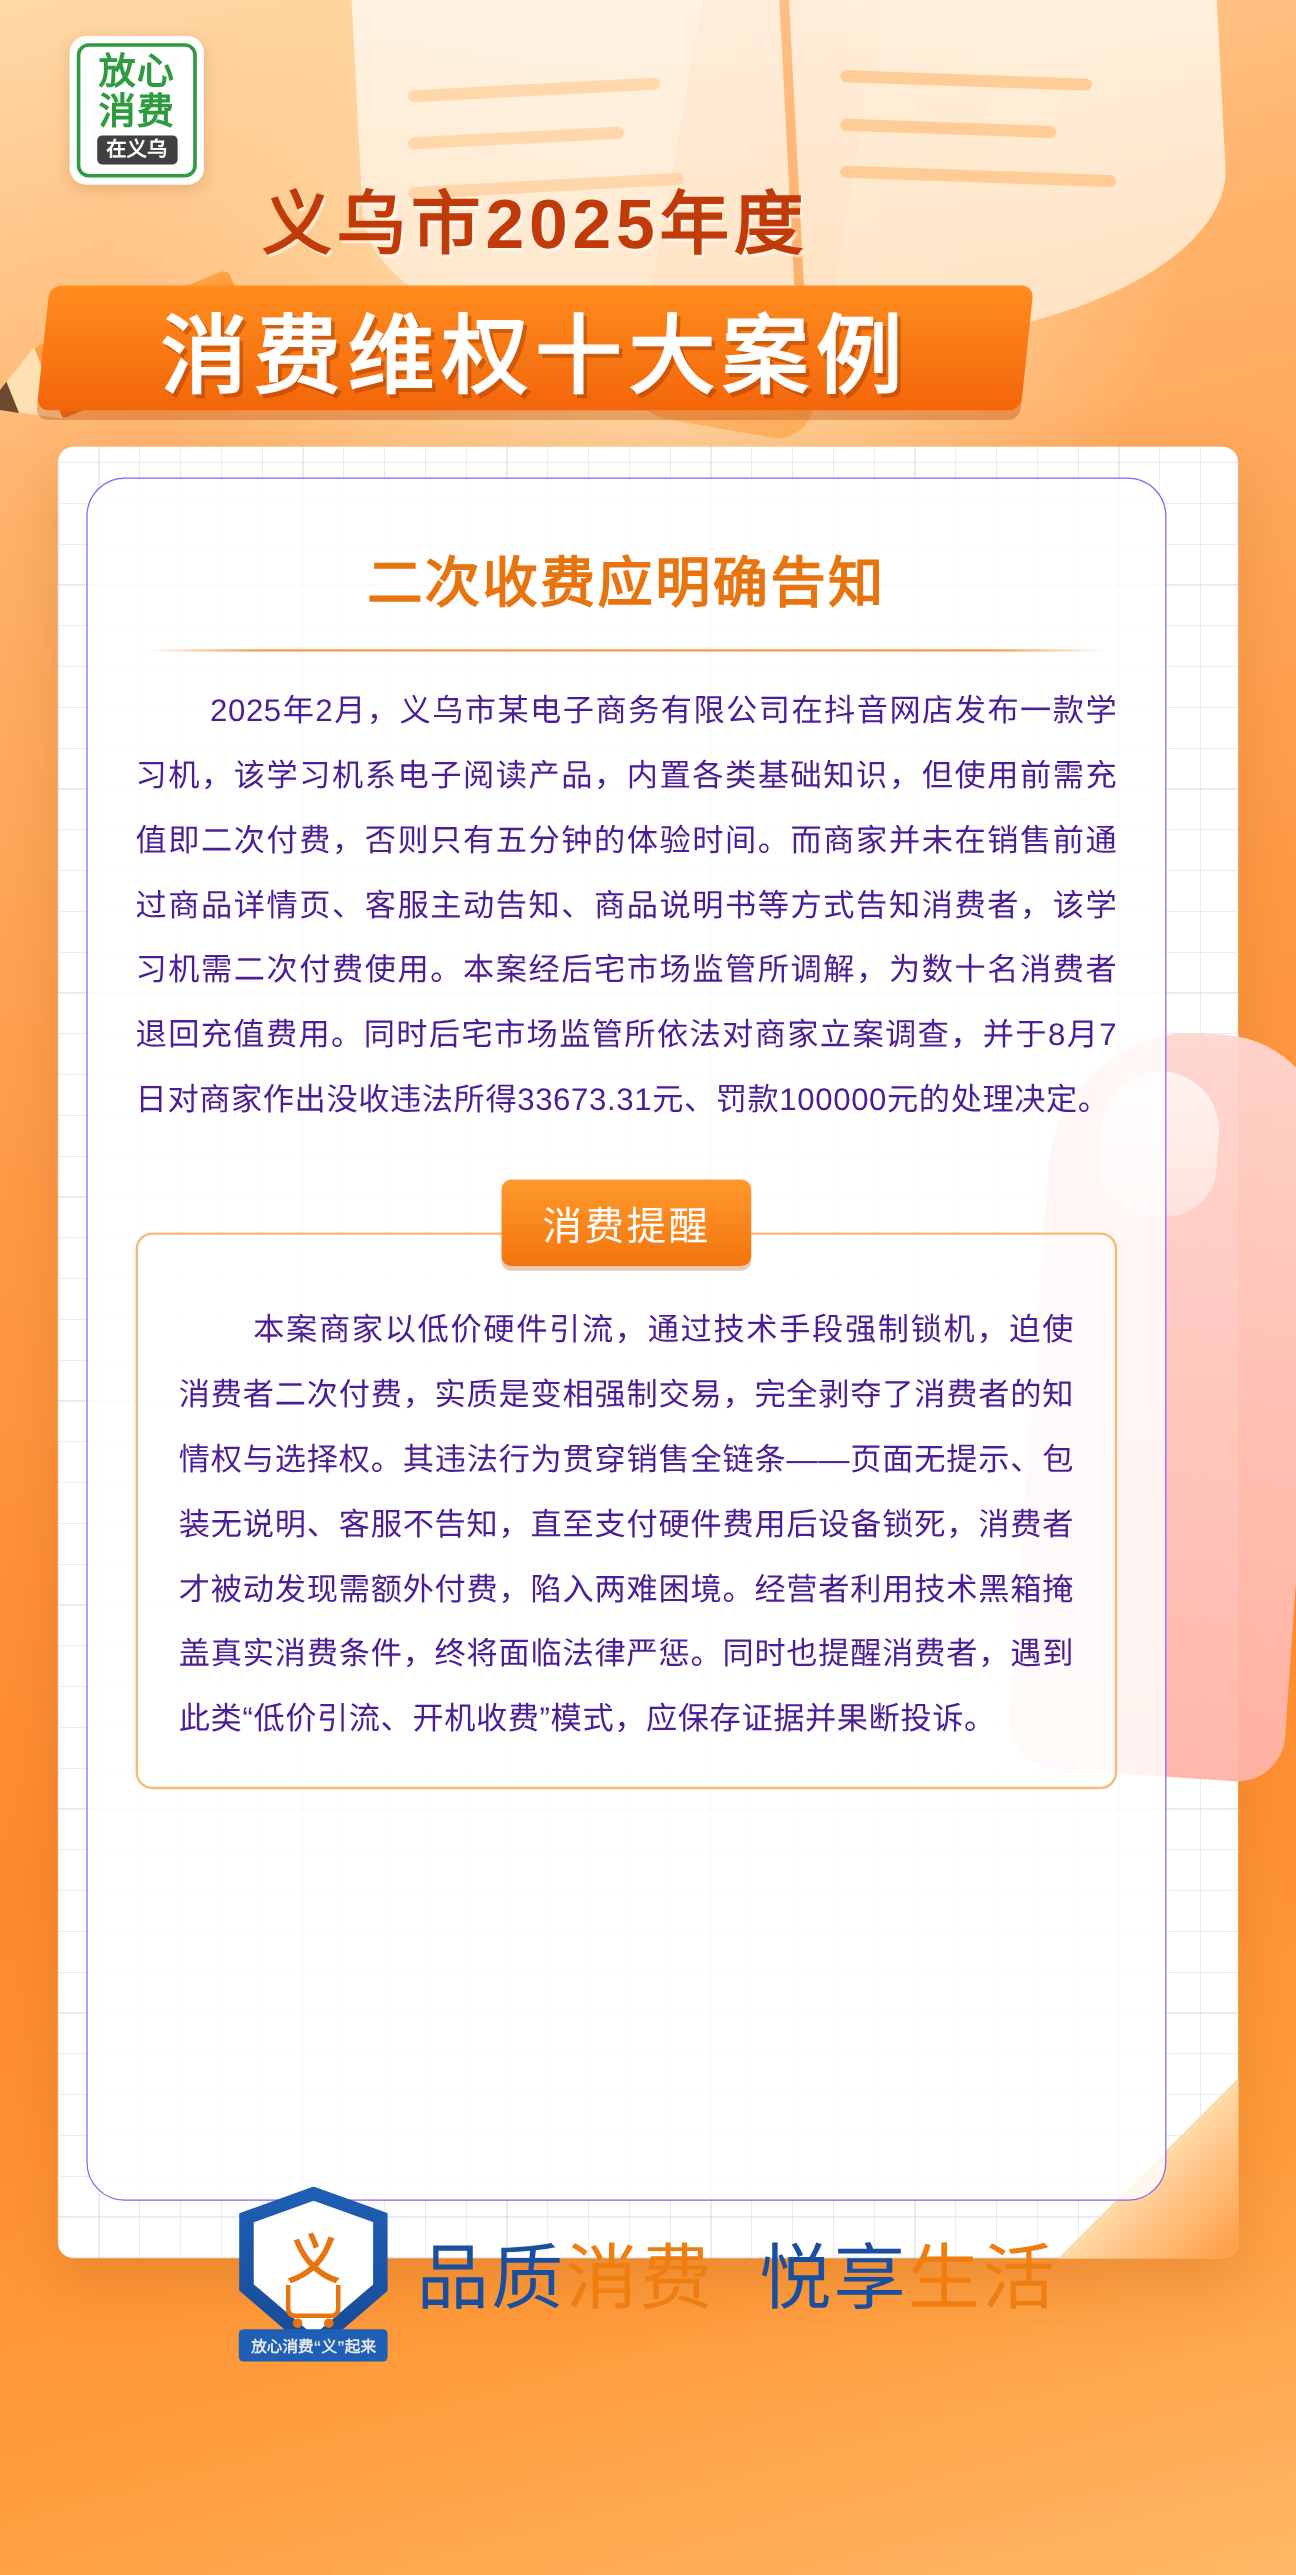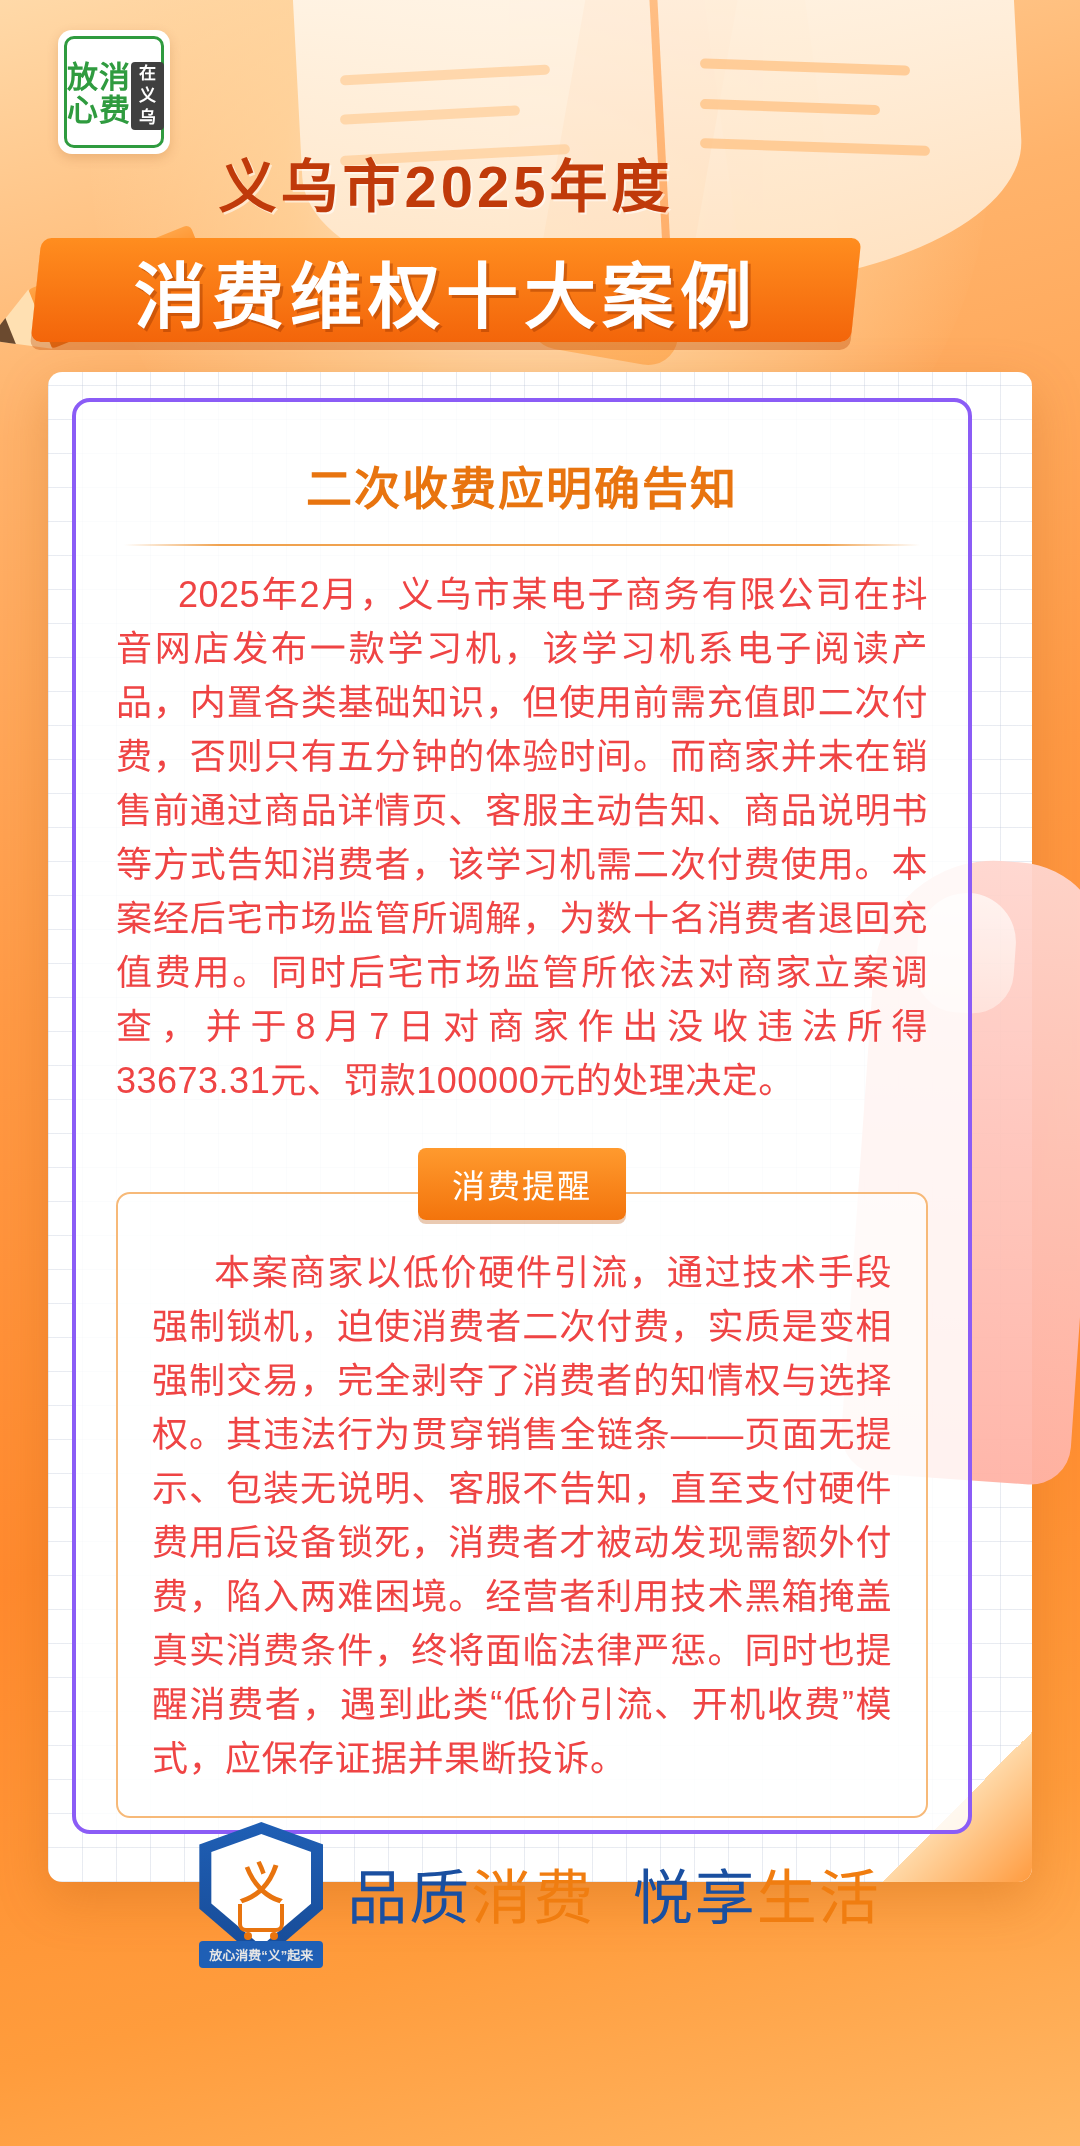--- a/index.html
+++ b/index.html
@@ -121,21 +121,21 @@
 
   
   .logo {
     position:absolute; left:58px; top:30px; width:112px; height:124px;
     background:#ffffff; border-radius:14px; padding:6px;
     box-shadow:0 4px 12px rgba(140,60,0,.18);
   }
   .logo-inner {
     width:100%; height:100%;
     border:3px solid #2f9b3f; border-radius:10px;
-    display:flex; align-items:center; justify-content:flex-start;
+    display:flex; flex-direction:column; align-items:center; justify-content:flex-start;
     padding-top:4px;
   }
   .logo-l1 { font-size:31px; line-height:33px; color:#2f9b3f; font-weight:bold; letter-spacing:1px;}
   .logo-l2 { font-size:31px; line-height:33px; color:#2f9b3f; font-weight:bold; letter-spacing:1px;}
   .logo-l3 {
     margin-top:4px; background:#404040; color:#fff; font-size:17px; line-height:22px;
     padding:1px 8px; border-radius:4px; font-weight:bold;
   }
 
   
@@ -160,41 +160,41 @@
     color:#fff; font-size:72px; font-weight:bold; letter-spacing:6px;
     text-shadow: 3px 3px 0 rgba(160,55,0,.45);
   }
 
   
   .card {
     position:absolute;
     left: 72px; top: 398px;
     width: 900px; height: 1436px;
     background: rgba(255,255,255,0.82);
-    border: 4px solid #8b5cf6;
-    border-radius: 18px;
+    border: 1px solid #8b5cf6;
+    border-radius: 32px;
     padding: 36px 40px 0;
     backdrop-filter: none;
   }
   .card-title {
     text-align:center;
     font-size:46px; font-weight:bold; color:#e8740f;
     letter-spacing:2px;
     margin-top: 14px;
   }
   .divider {
     margin: 26px 8px 10px;
     height: 2px;
     background: linear-gradient(90deg, rgba(247,161,74,0) 0%, #f0a24f 12%, #f0a24f 88%, rgba(247,161,74,0) 100%);
   }
   .body-text {
     margin-top: 22px;
-    font-size: 36px;
+    font-size: 26px;
     line-height: 54px;
-    color: #ef4444;
+    color: #4c1d95;
     text-align: justify;
     text-indent: 62px;
     letter-spacing: .5px;
   }
 
   .tip-badge-wrap { text-align:center; margin-top: 40px; }
   .tip-badge {
     display:inline-block;
     background: linear-gradient(180deg,#ff9a2e,#f3740c);
     color:#fff; font-size:33px; font-weight:normal;

